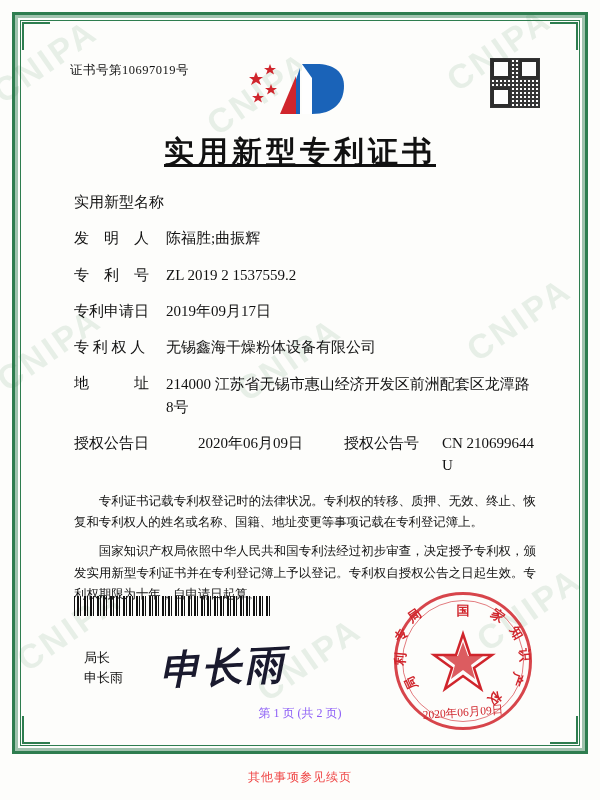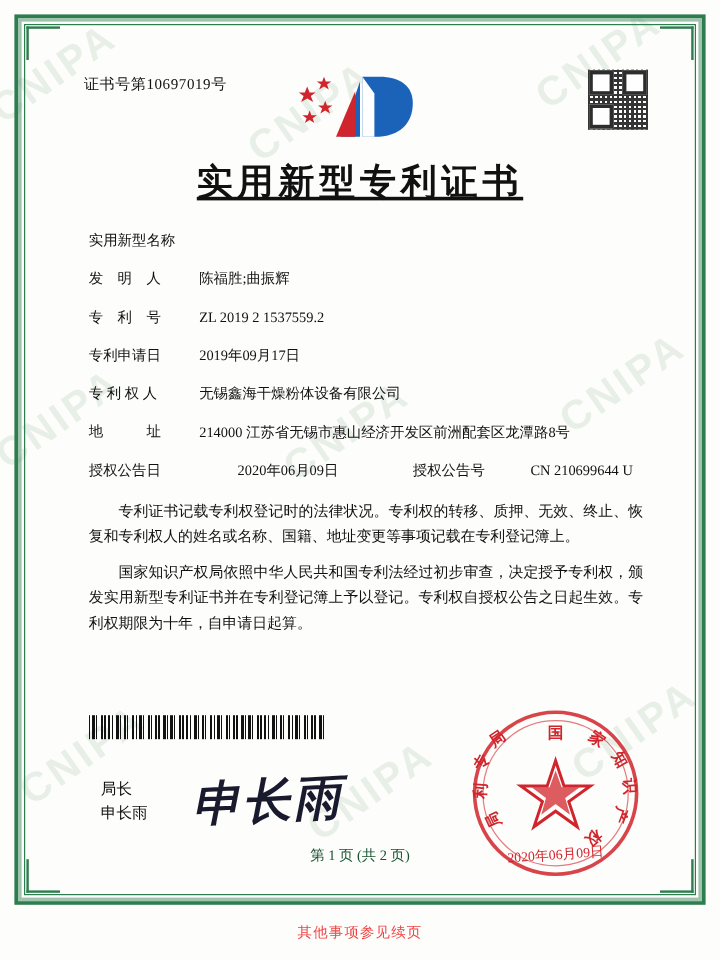--- a/index.html
+++ b/index.html
@@ -138,21 +138,21 @@
   .fields {
     position: absolute;
     top: 152px;
     left: 34px;
     right: 24px;
   }
   .row {
     display: flex;
     align-items: flex-start;
     margin-bottom: 14.5px;
-    font-size: 12px;
+    font-size: 15px;
     line-height: 1.45;
   }
   .row .lbl {
     width: 86px;
     flex: 0 0 86px;
     letter-spacing: 0px;
     color: #111;
     white-space: nowrap;
   }
   .row .val {
@@ -263,21 +263,21 @@
     white-space: nowrap;
     font-family: "Liberation Serif", serif;
   }
 
   .page-no {
     position: absolute;
     bottom: 8px;
     left: 0; right: 0;
     text-align: center;
     font-size: 12px;
-    color: #14532d;
+    color: #8b5cf6;
   }
 
   .footer-note {
     position: absolute;
     bottom: 14px;
     left: 0; right: 0;
     text-align: center;
     font-size: 12px;
     color: #ef4444;
     letter-spacing: 1px;

